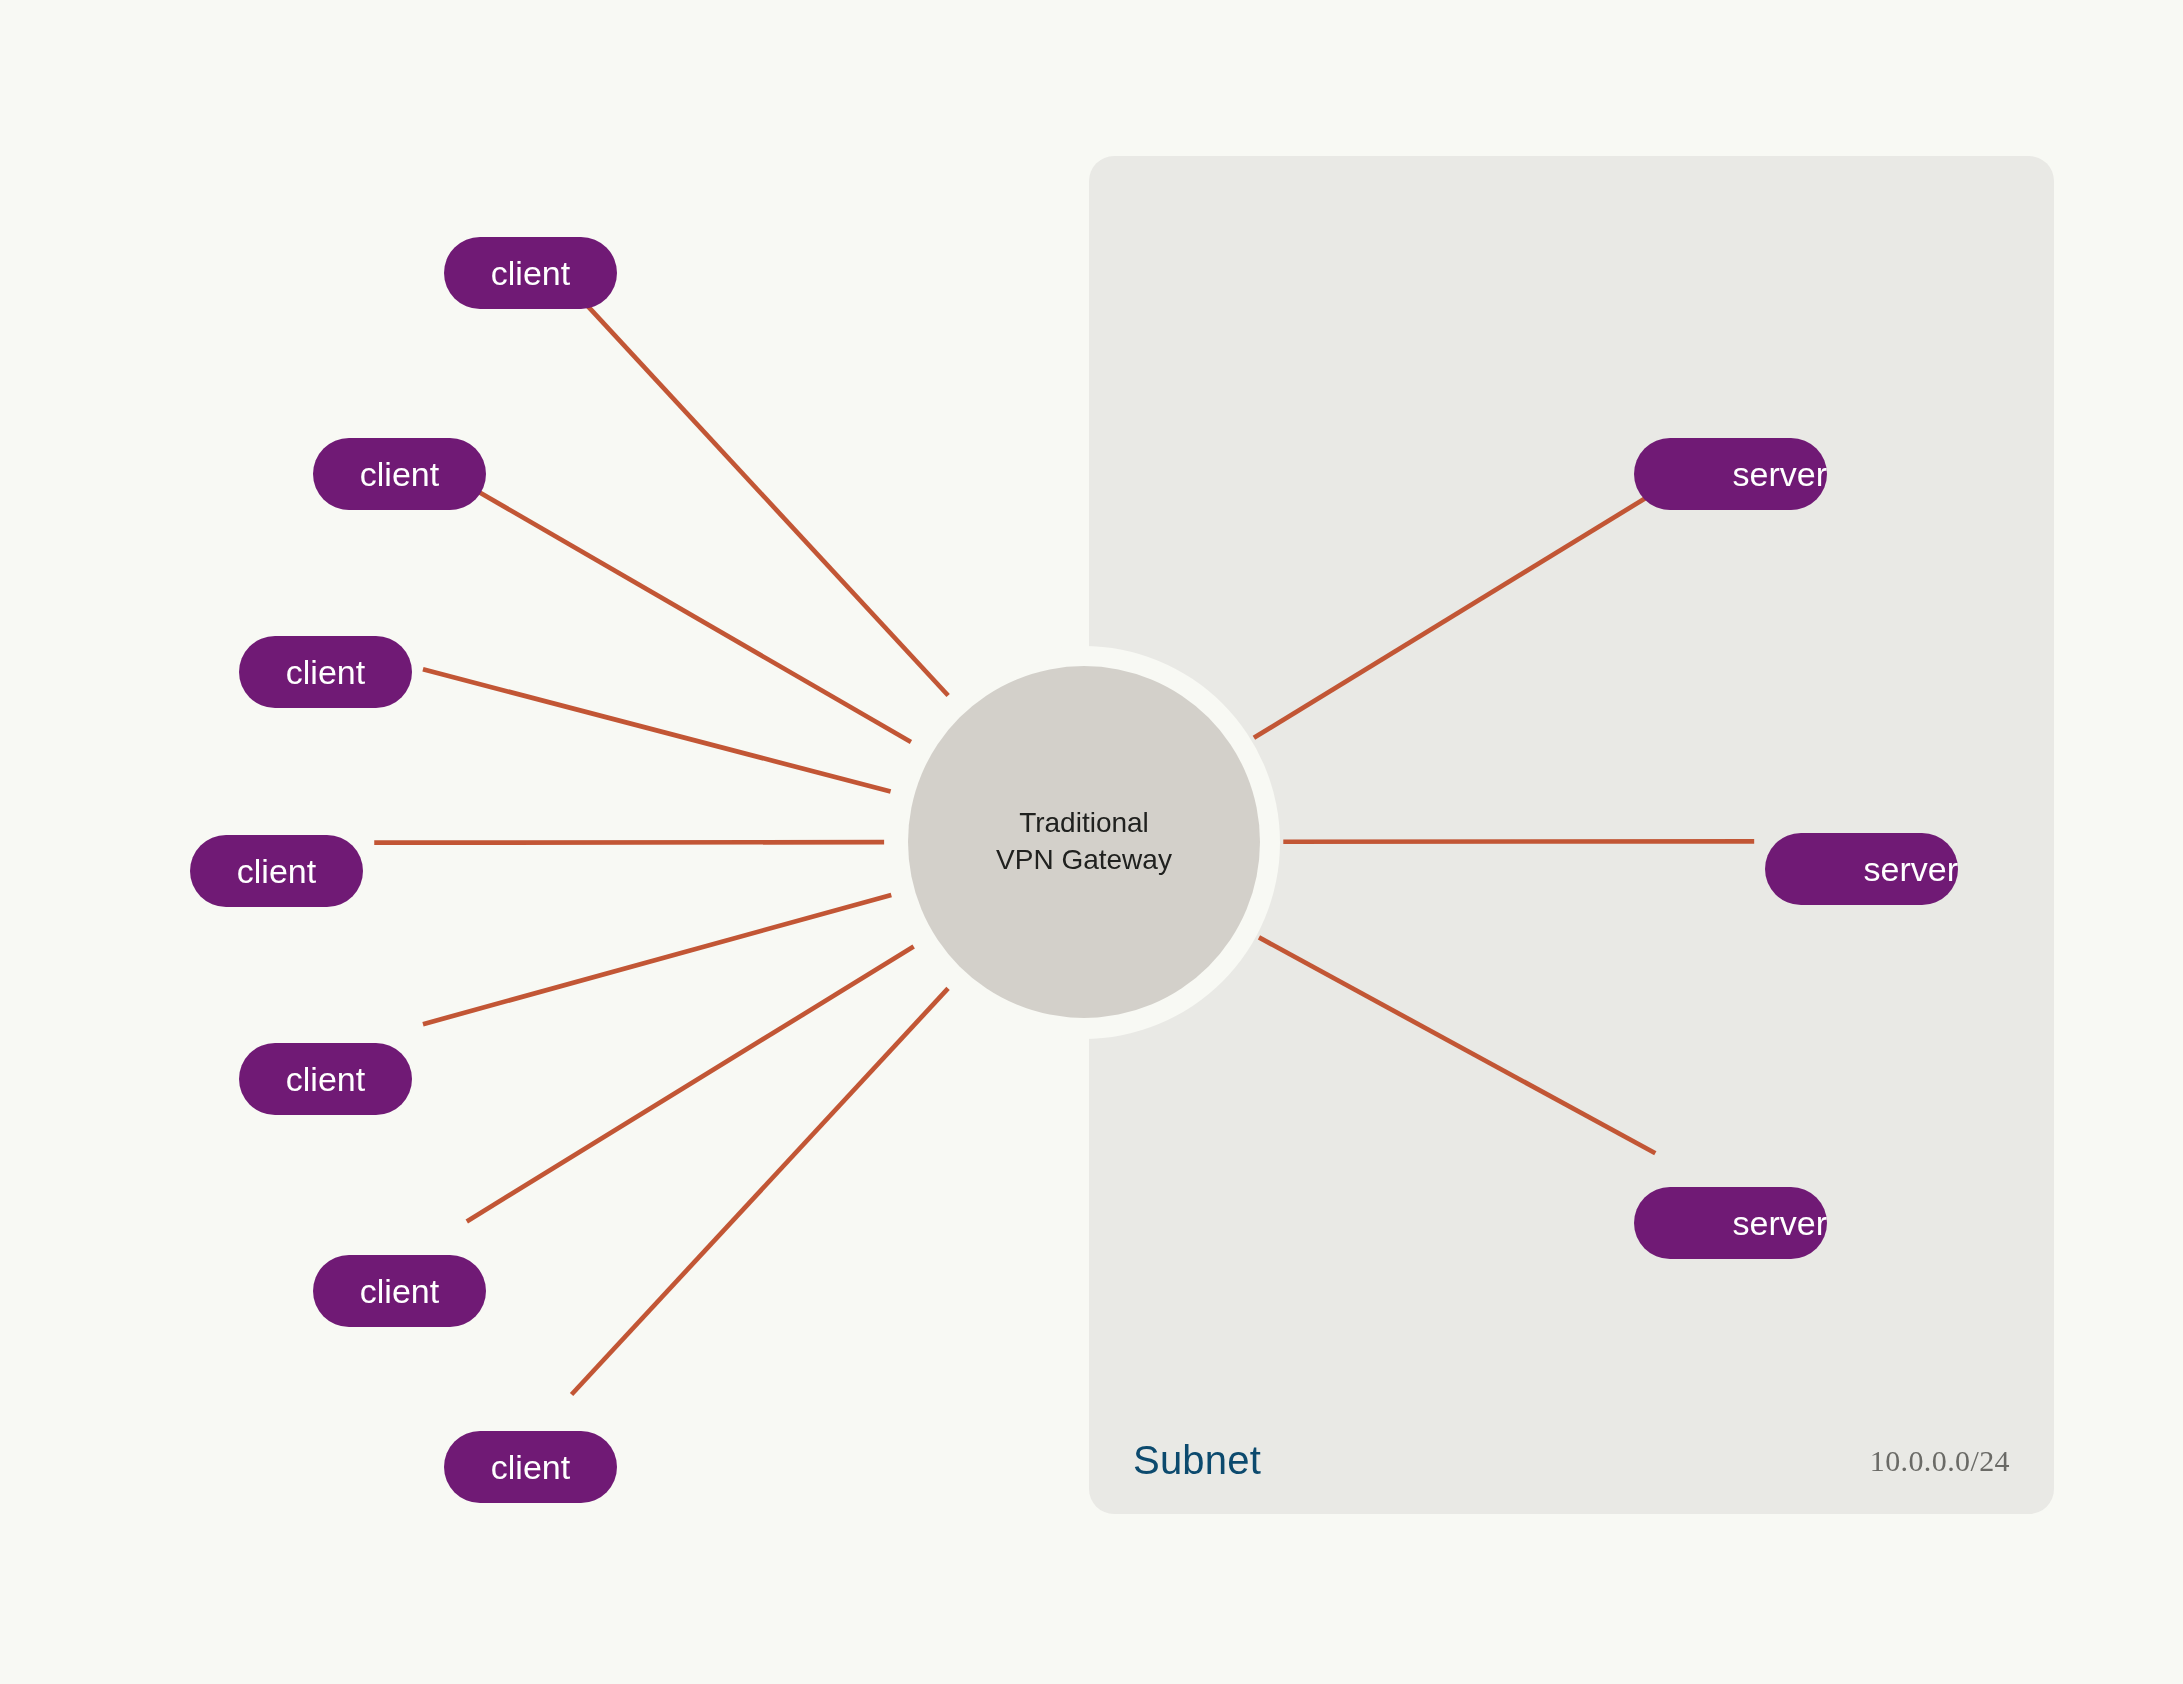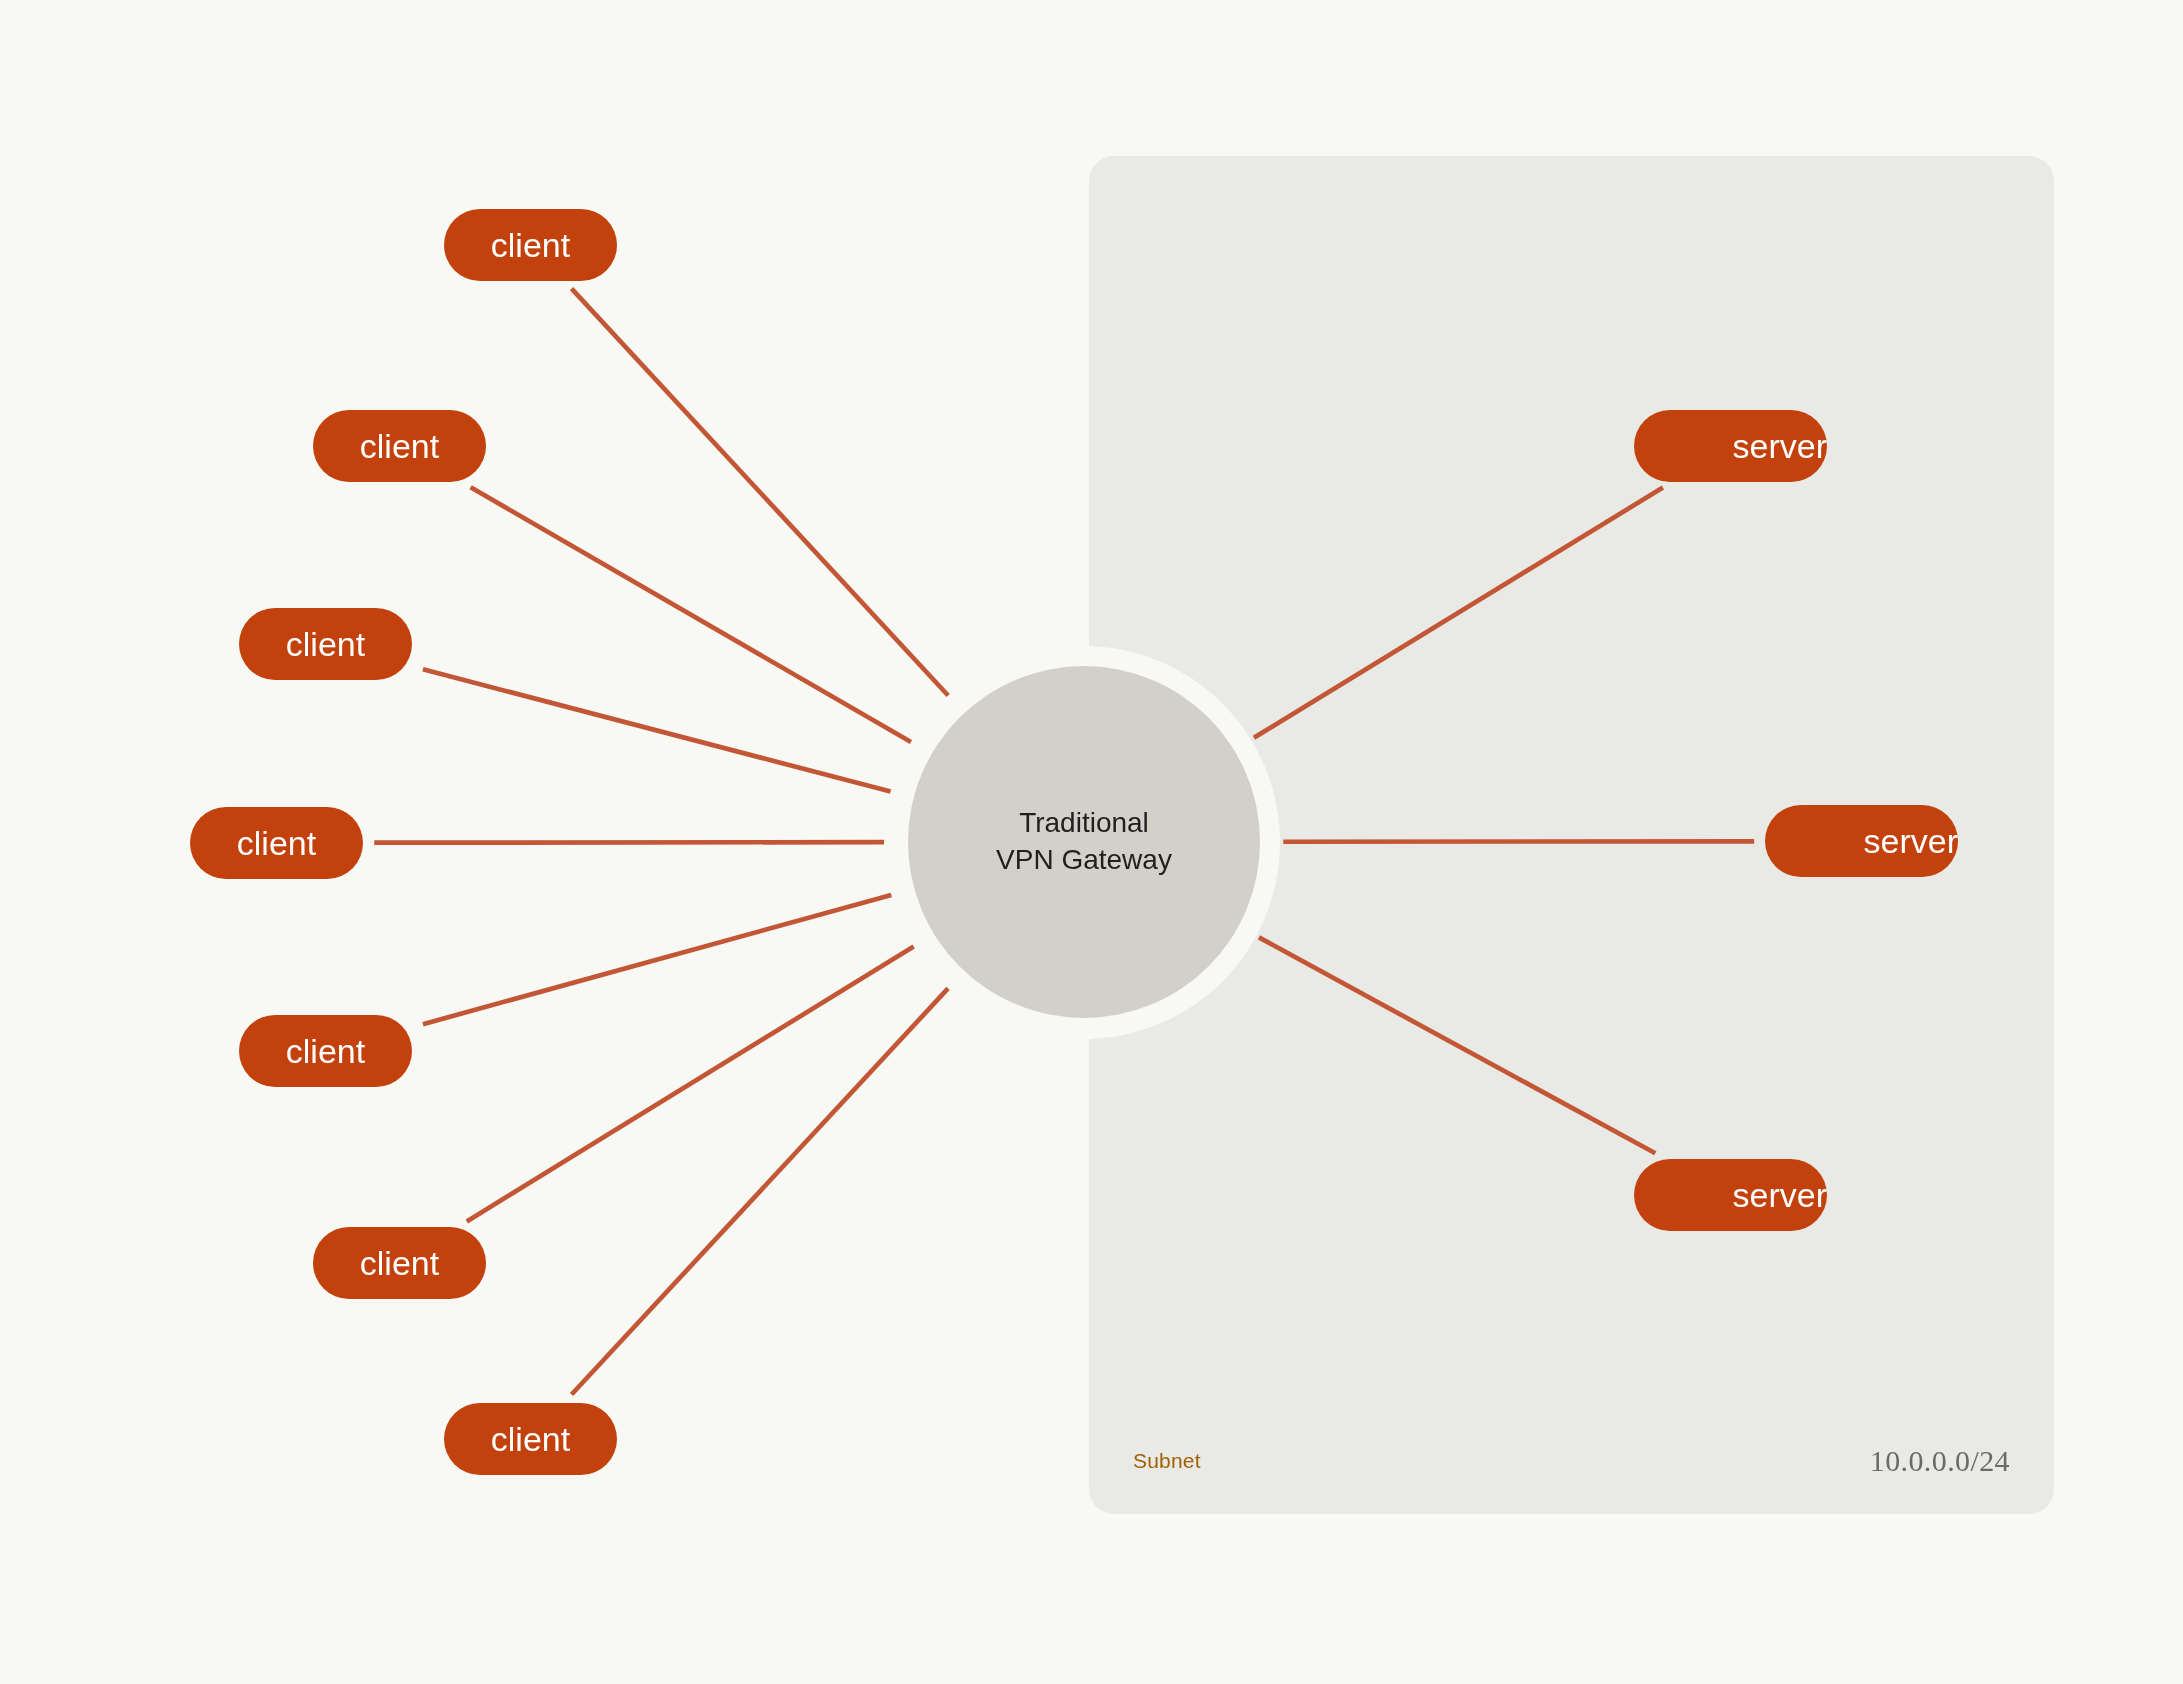--- a/index.html
+++ b/index.html
@@ -38,22 +38,22 @@
     top: 1433px;
     width: 965px;
     height: 55px;
     box-sizing: border-box;
     padding: 0 44px;
     display: flex;
     align-items: center;
     justify-content: space-between;
   }
   .subnet-label {
-    font-size: 21px;
-    color: #a16207;
+    font-size: 40px;
+    color: #0c4a6e;
     font-family: "Liberation Sans", sans-serif;
     letter-spacing: 0.2px;
     white-space: nowrap;
   }
   .subnet-cidr {
     font-size: 30px;
     color: #6a6a66;
     font-family: Liberation Serif, serif;
     letter-spacing: 0.4px;
     white-space: nowrap;
@@ -87,30 +87,31 @@
     line-height: 1.32;
     color: #20211f;
     text-align: center;
     font-family: "Liberation Sans", sans-serif;
     white-space: pre-line;
   }
 
   
   .node-pill {
     position: absolute;
-    background: #c2410c;
+    background: #701a75;
     color: #ffffff;
     border-radius: 779px;
     display: flex;
     align-items: center;
     justify-content: center;
     font-size: 34px;
     font-family: "Liberation Sans", sans-serif;
     box-sizing: border-box;
     white-space: nowrap;
+    margin-top: 28px;
   }
   .node-pill.client { width: 173px; height: 72px; }
   .node-pill.server { width: 193px; height: 72px; justify-content: flex-end; }
 </style>
 </head>
 <body>
 
 <div id="diagram-root">
 
   <div class="subnet-box"></div>

